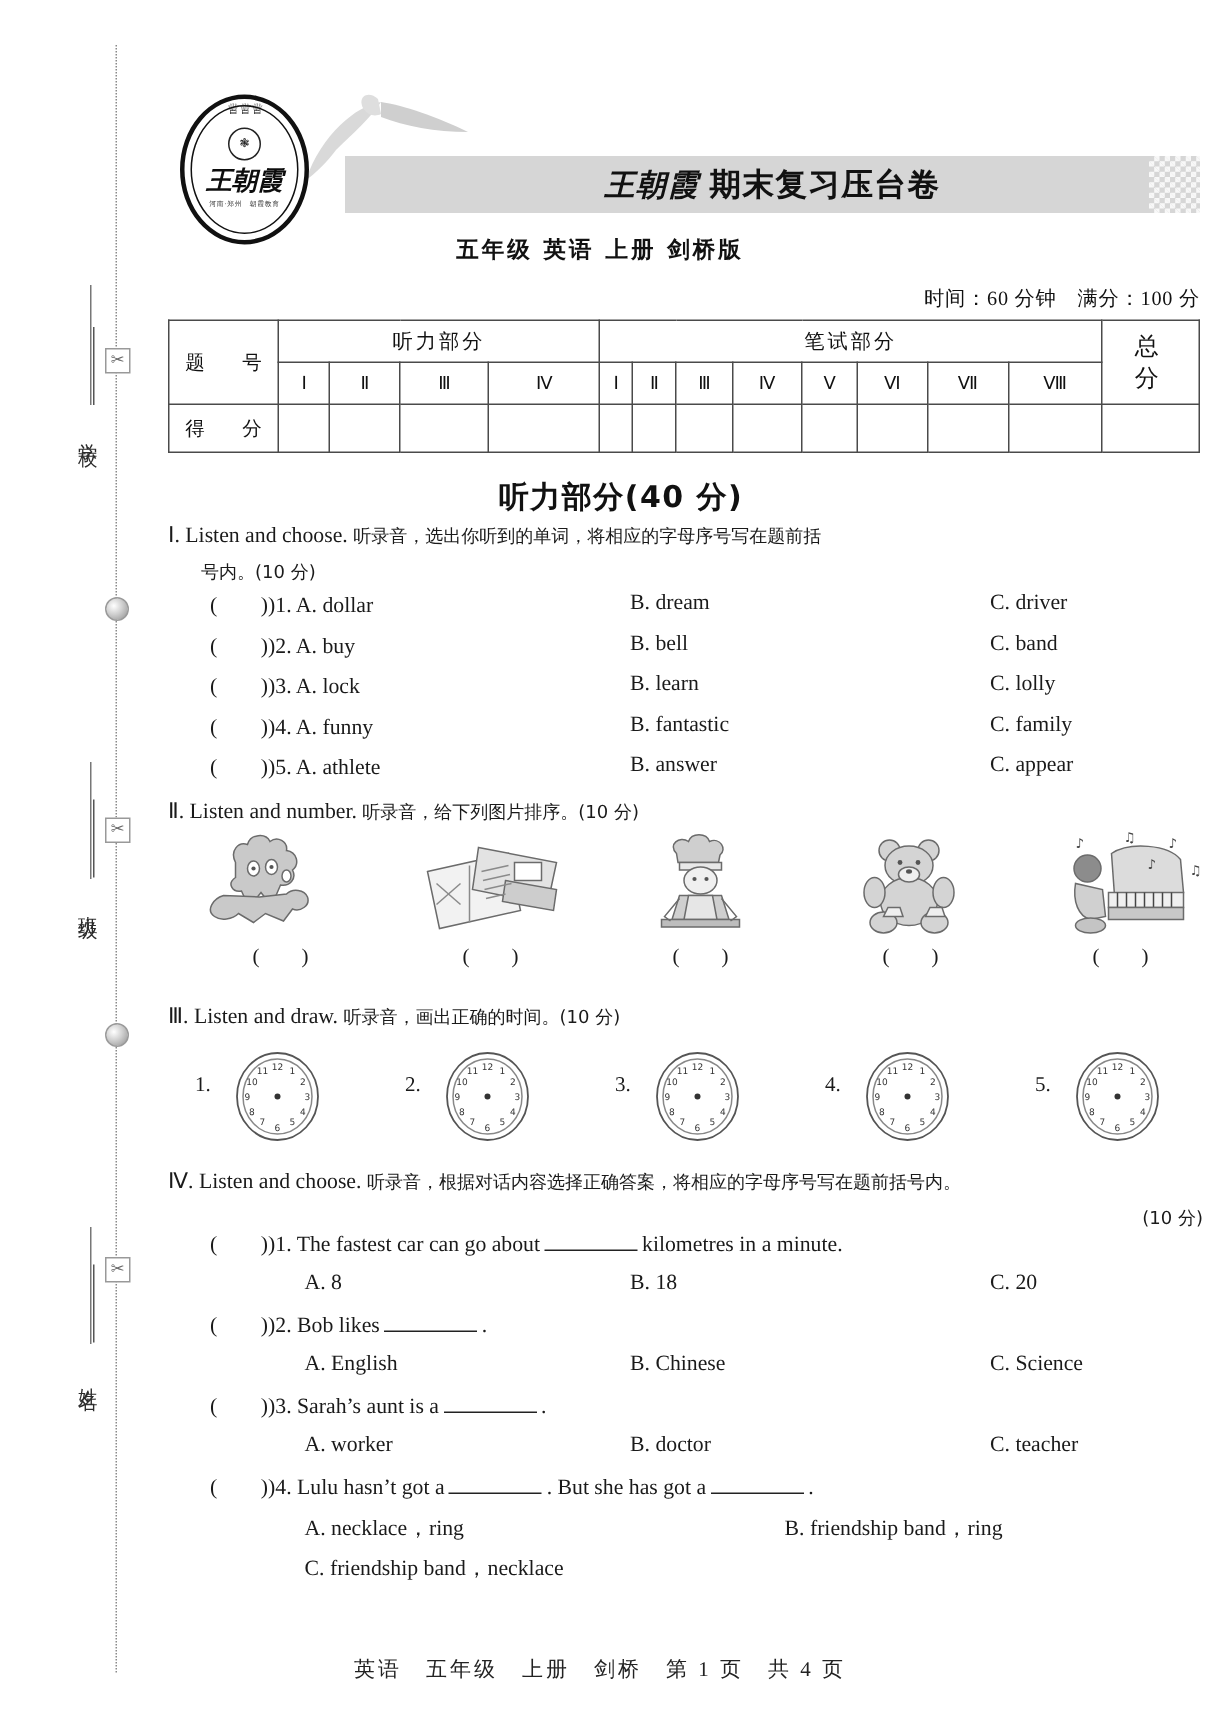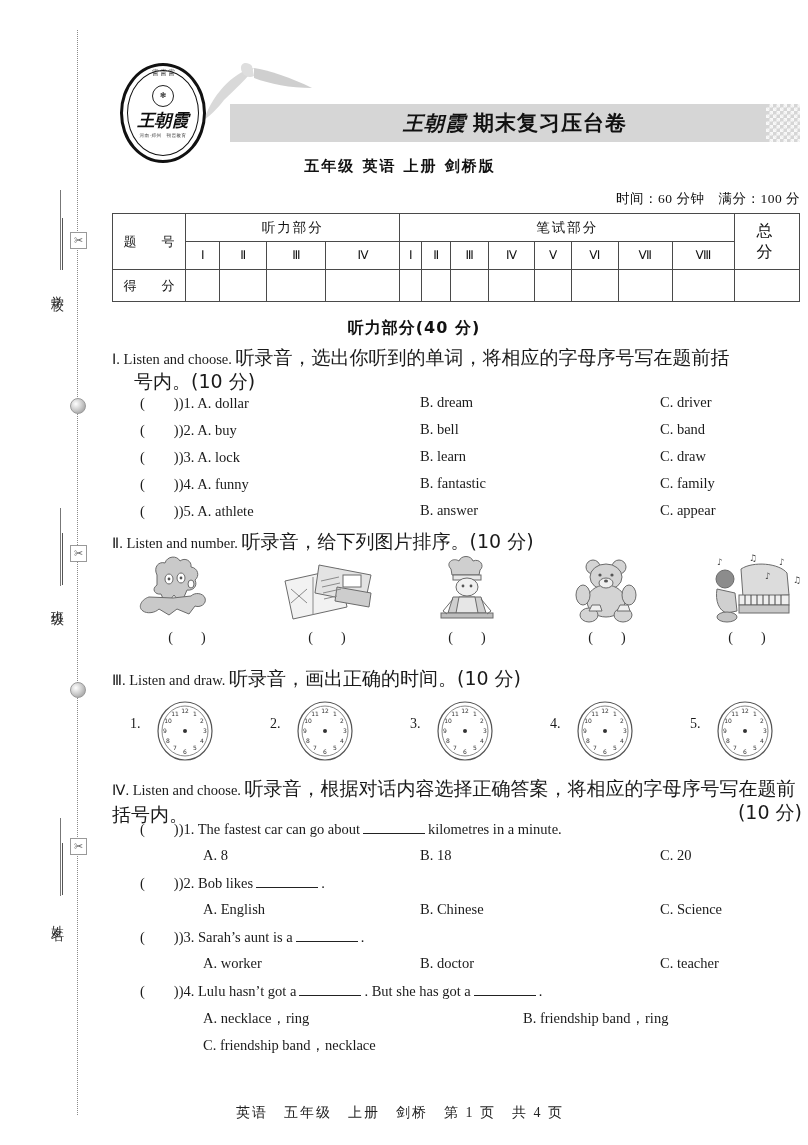--- a/index.html
+++ b/index.html
@@ -72,24 +72,24 @@
   .grp{font-family:"DejaVu Sans","Liberation Sans",sans-serif;
     font-size:13.5px;letter-spacing:2px;height:25px;}
   .rn{height:25px;font-size:12px;}
   .blank{height:29px;}
   .totcell{font-family:"DejaVu Sans","Liberation Sans",sans-serif;
     font-size:16px;letter-spacing:5px;width:62px;}
 
   
   .lpart{position:absolute;left:0;right:8px;top:318px;text-align:center;
     font-family:"DejaVu Sans","Liberation Sans",sans-serif;
-    font-size:16px;font-weight:bold;letter-spacing:1px;color:#111;margin-left:28px;}
+    font-size:20px;font-weight:bold;letter-spacing:1px;color:#111;margin-left:28px;}
 
   .qhead{position:absolute;left:112px;width:690px;font-size:14.5px;line-height:24px;}
-  .qhead .zh{font-family:"DejaVu Sans","Liberation Sans",sans-serif;font-size:19px;}
+  .qhead .zh{font-family:"DejaVu Sans","Liberation Sans",sans-serif;font-size:12px;}
   .qhead .rom{font-family:"Liberation Serif",serif;}
   .indent{display:inline-block;}
 
   .optrow{position:absolute;left:140px;width:660px;font-size:14.5px;height:27px;}
   .oc{position:absolute;top:0;}
   .oc0{left:0;}
   .oc1{left:280px;}
   .oc2{left:520px;}
   .paren{letter-spacing:0;}
   .blank-line{display:inline-block;border-bottom:1px solid #222;width:62px;
@@ -214,21 +214,21 @@
     <span class="oc oc2">C. driver</span>
   </div>
   <div class="optrow" style="top:421px;">
     <span class="oc oc0"><span class="paren">(　　)</span><span>)2.</span> <span>A. buy</span></span>
     <span class="oc oc1">B. bell</span>
     <span class="oc oc2">C. band</span>
   </div>
   <div class="optrow" style="top:448px;">
     <span class="oc oc0"><span class="paren">(　　)</span><span>)3.</span> <span>A. lock</span></span>
     <span class="oc oc1">B. learn</span>
-    <span class="oc oc2">C. draw</span>
+    <span class="oc oc2">C. lolly</span>
   </div>
   <div class="optrow" style="top:475px;">
     <span class="oc oc0"><span class="paren">(　　)</span><span>)4.</span> <span>A. funny</span></span>
     <span class="oc oc1">B. fantastic</span>
     <span class="oc oc2">C. family</span>
   </div>
   <div class="optrow" style="top:502px;">
     <span class="oc oc0"><span class="paren">(　　)</span><span>)5.</span> <span>A. athlete</span></span>
     <span class="oc oc1">B. answer</span>
     <span class="oc oc2">C. appear</span>

